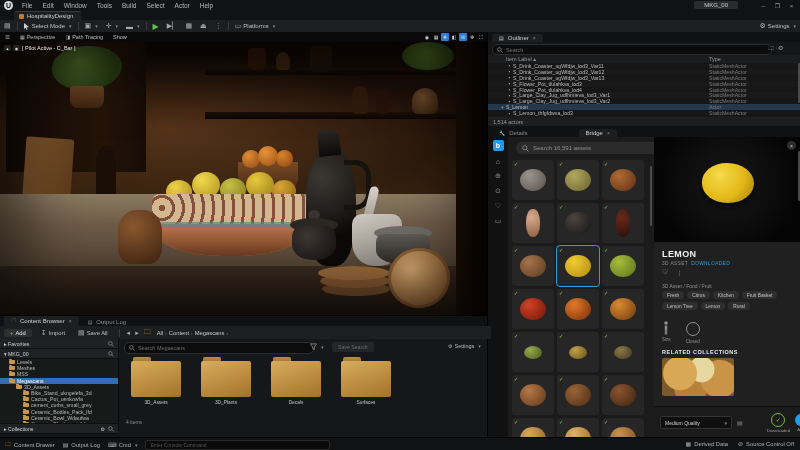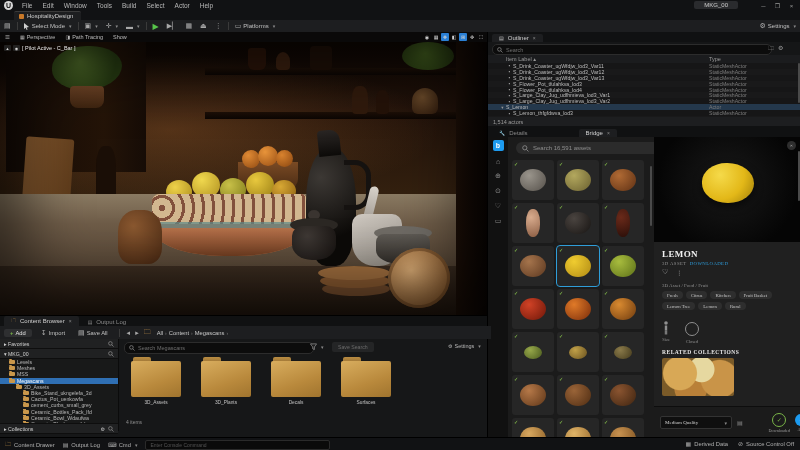--- a/index.html
+++ b/index.html
@@ -74,21 +74,21 @@
   #asset-grid{left:24px;top:34px;width:136px;height:277px;overflow:hidden;display:grid;grid-template-columns:repeat(3,42px);grid-auto-rows:40px;gap:3px;}
   .cell{position:relative;background:#262626;border-radius:3px;display:flex;align-items:center;justify-content:center;}
   .cell.selcell{outline:1px solid #2f9dd8;outline-offset:0;}
   .chk{position:absolute;left:2px;top:1px;font-size:5px;color:#8fd14f;}
   .blob{width:26px;height:22px;border-radius:50%;}
   .blob.tall{width:14px;height:28px;border-radius:45%;}
   .blob.small{width:18px;height:13px;border-radius:50%;}
   #grid-scroll{left:162px;top:40px;width:2px;height:60px;background:#4a4a4a;border-radius:1px;}
 
   
-  #br-detail{left:166px;top:11px;width:147px;height:300px;background:#202020;overflow:hidden;font-family:Liberation Serif, serif;}
+  #br-detail{left:166px;top:11px;width:147px;height:300px;background:#202020;overflow:hidden;}
   #hero{left:0;top:0;width:147px;height:105px;background:radial-gradient(circle at 50% 45%,#1a1a1a,#050505 75%);}
   #hero-lemon{left:48px;top:26px;width:52px;height:40px;border-radius:48% 52% 50% 50%;
               background:radial-gradient(circle at 35% 30%,#f5da4a,#e3b818 55%,#9c7a08);box-shadow:0 4px 8px rgba(0,0,0,.6);}
   #hero-close{position:absolute;right:5px;top:4px;width:9px;height:9px;border-radius:50%;background:#2e2e2e;color:#cfcfcf;font-size:5px;display:flex;align-items:center;justify-content:center;}
   #d-title{left:8px;top:112px;font-size:9px;font-weight:bold;color:#f0f0f0;letter-spacing:.4px;}
   #d-sub{left:8px;top:124px;font-size:4.8px;color:#8f8f8f;letter-spacing:.4px;}
   #d-sub b{color:#2d9cdb;font-weight:normal;margin-left:3px;}
   #d-acts{left:8px;top:131px;display:flex;gap:8px;align-items:center;color:#bdbdbd;font-size:7px;}
   #d-crumb{left:8px;top:146px;font-size:5px;color:#8f8f8f;}
   #tag-list{left:8px;top:154px;width:132px;display:flex;flex-wrap:wrap;gap:3px;}

